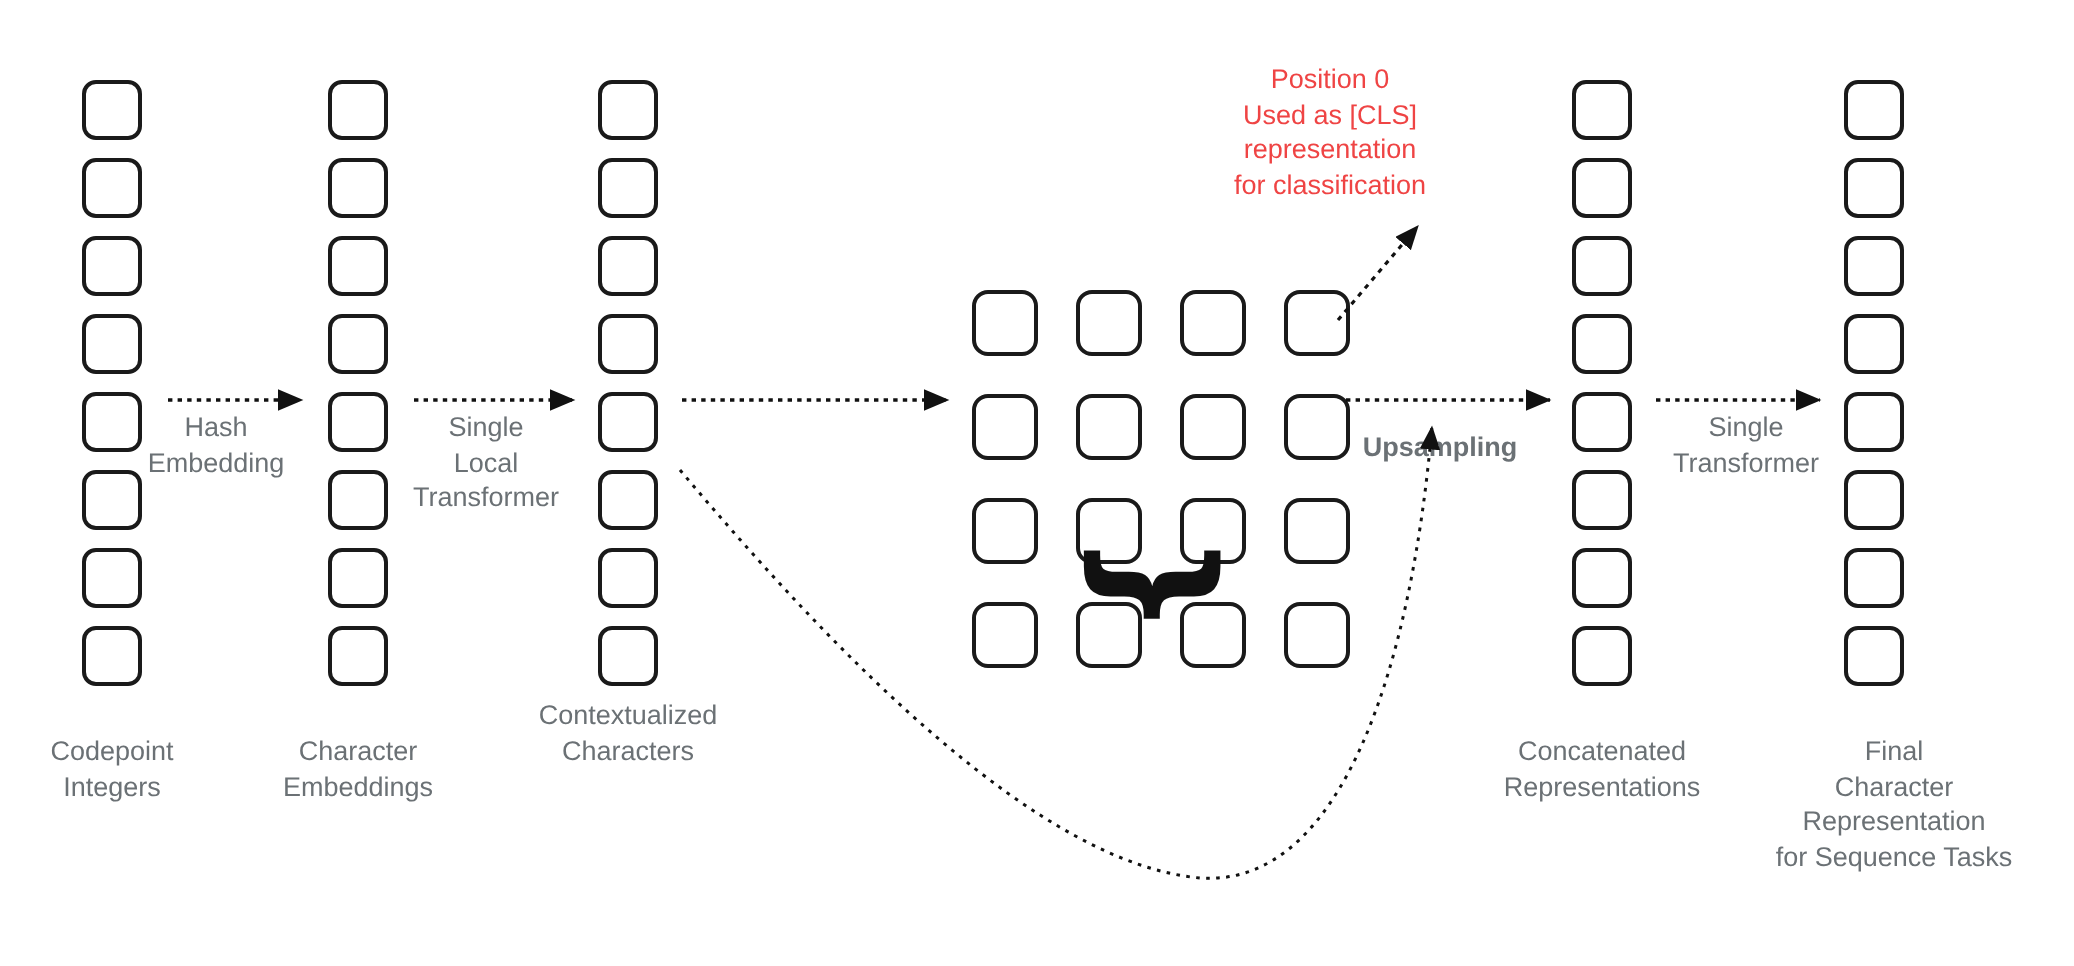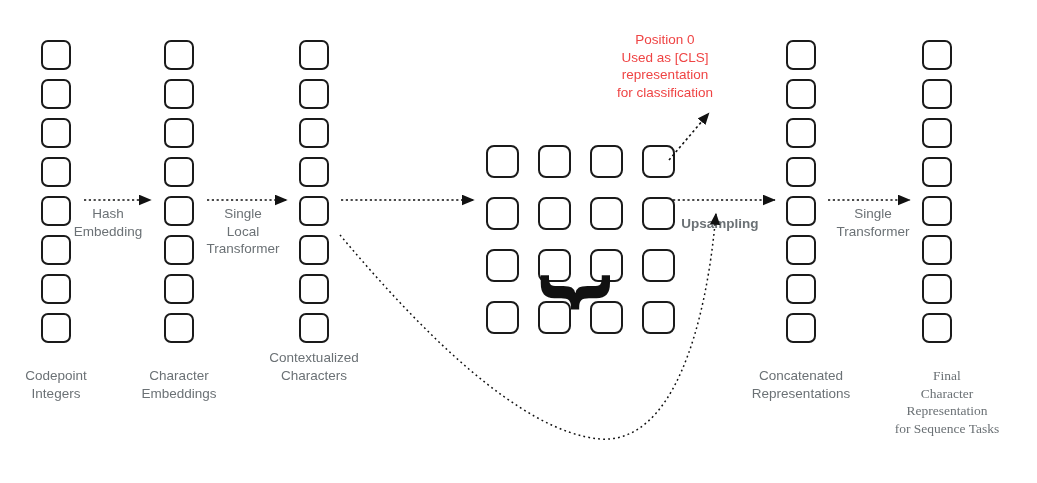--- a/index.html
+++ b/index.html
@@ -186,21 +186,21 @@
   <div class="col" style="left:922px; top:40px;">
     <div class="cell"></div>
     <div class="cell"></div>
     <div class="cell"></div>
     <div class="cell"></div>
     <div class="cell"></div>
     <div class="cell"></div>
     <div class="cell"></div>
     <div class="cell"></div>
   </div>
-  <div class="caption" style="left:857px; top:367px; width:180px;font-family:Liberation Serif, serif;">Final
+  <div class="caption" style="left:857px; top:367px; width:180px;">Final
 Character
 Representation
 for Sequence Tasks</div>
 
   <div class="label" style="left:62px; top:205px; width:92px;">Hash
 Embedding</div>
 
   <div class="label" style="left:196px; top:205px; width:94px;">Single
 Local
 Transformer</div>

